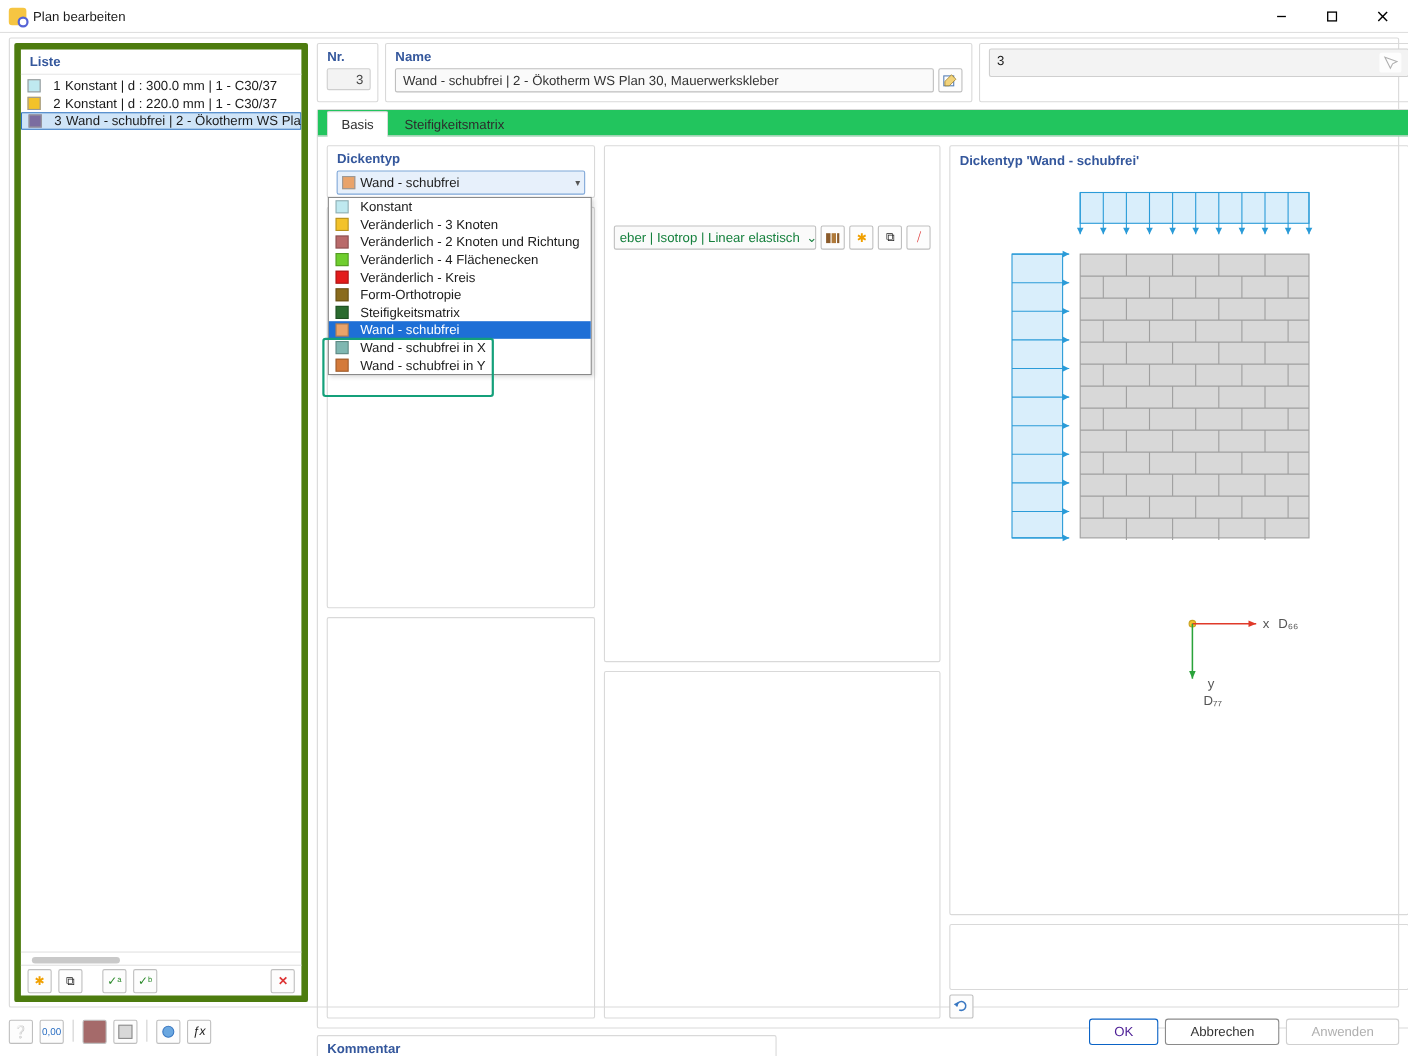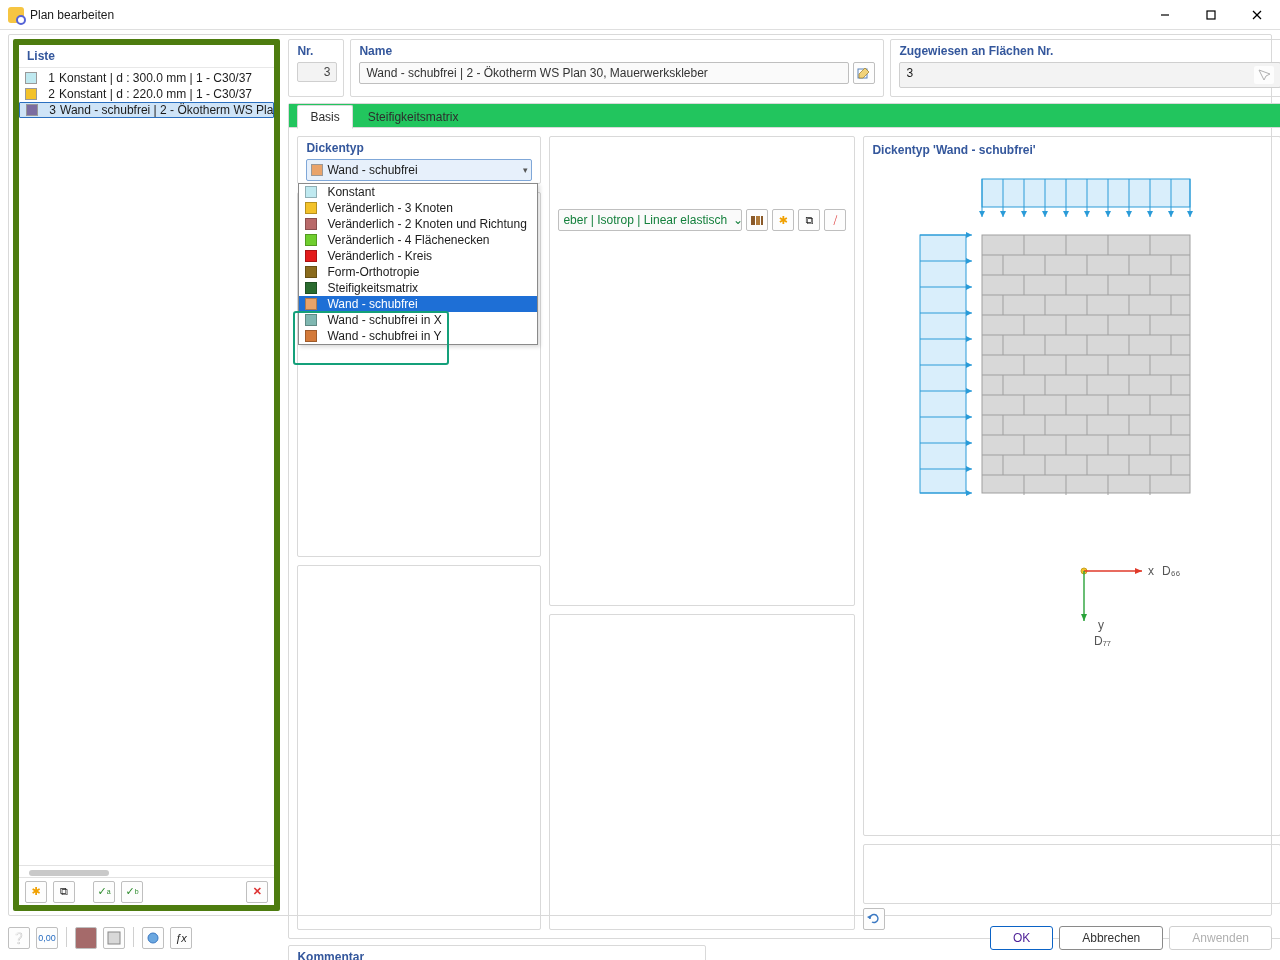--- a/index.html
+++ b/index.html
@@ -137,21 +137,20 @@
           <div class="nameinput">Wand - schubfrei | 2 - Ökotherm WS Plan 30, Mauerwerkskleber</div>
           <div class="tbtn">
             <svg width="14" height="14">
                 <rect x="1" y="3" width="9" height="9" fill="none" stroke="#5a81b6"></rect>
                 <path d="M8 2 L12 6 L6 12 L2 12 L2 8 Z" fill="#f2d37a" stroke="#9a7a2a" stroke-width="0.7"></path>
               </svg>
           </div>
         </div>
       </div>
       <div class="card assigned">
-        <div class="chdr">Zugewiesen an Flächen Nr.</div>
         <div class="assignedval">
           <span style="flex:1">3</span>
           <span class="tbtn" style="width:20px;height:18px;border:none">
             <svg width="14" height="14">
                 <path d="M2 2 L7 12 L9 8 L13 6 Z" fill="none" stroke="#b0b0b0"></path>
               </svg>
           </span>
         </div>
       </div>
     </div>

